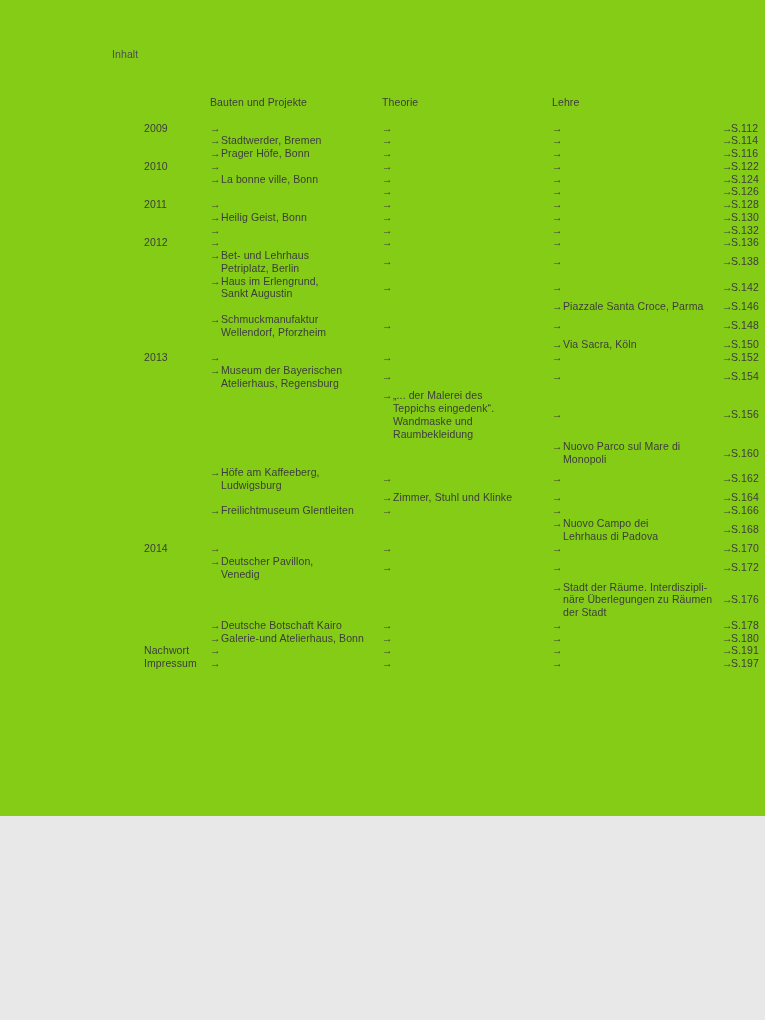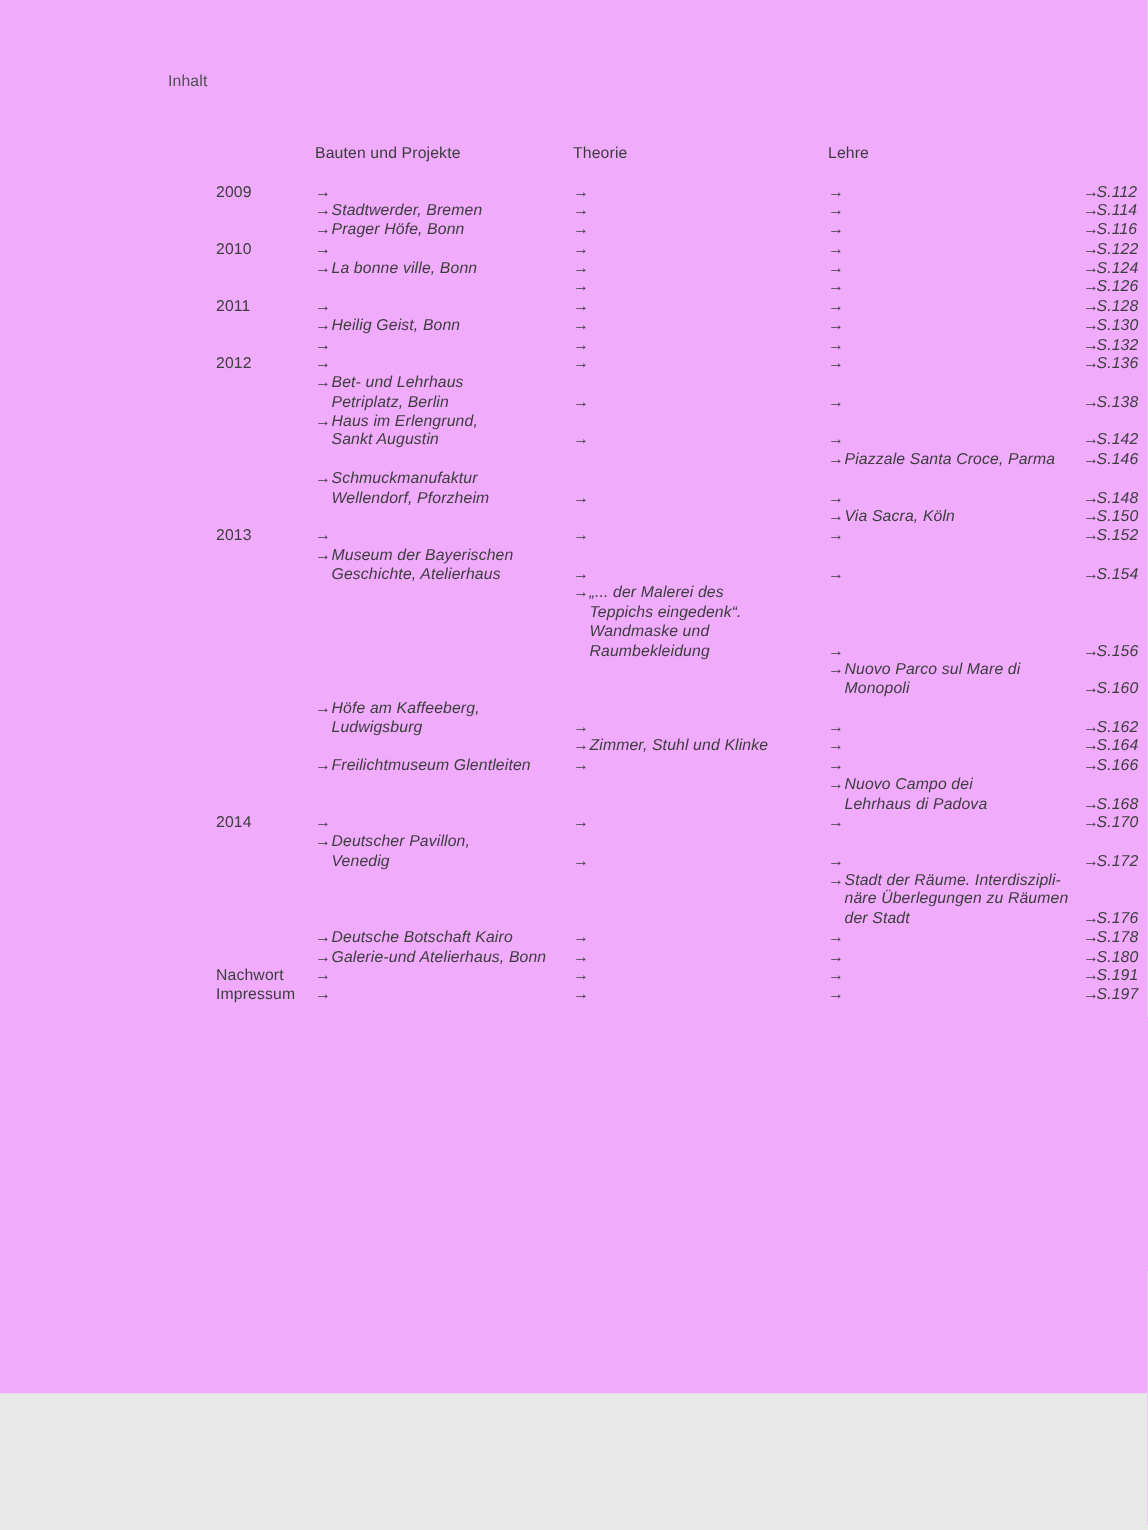--- a/index.html
+++ b/index.html
@@ -3,22 +3,22 @@
 <meta charset="utf-8">
 <style>
   html, body {
     margin: 0;
     padding: 0;
     background: #e8e8e8;
   }
   .sheet {
     position: relative;
     width: 765px;
-    height: 929px;
-    background: #f0abfc;
+    height: 816px;
+    background: #84cc16;
     font-family: "Liberation Sans", sans-serif;
     font-size: 10.5px;
     line-height: 12.75px;
     color: #3d3d3d;
     letter-spacing: 0.1px;
     overflow: hidden;
   }
   .doc-title {
     position: absolute;
     left: 112px;
@@ -26,40 +26,39 @@
     color: #4f4f4f;
   }
   .toc {
     position: absolute;
     left: 112px;
     top: 96px;
     width: 618px;
   }
   .row {
     display: flex;
-    align-items: flex-end;
+    align-items: center;
   }
   .cell { flex: 0 0 auto; min-height: 12.75px; }
   .year    { width: 66px; margin-left: 32px; }
   .bauten  { width: 172px; display: flex; align-items: flex-start; }
   .theorie { width: 170px; display: flex; align-items: flex-start; }
   .lehre   { width: 170px; display: flex; align-items: flex-start; }
   .pagecol { display: flex; align-items: flex-start; }
   .arrow {
     flex: 0 0 11px;
     width: 11px;
     display: inline-block;
   }
   .pagecol .arrow {
     flex: 0 0 9px;
     width: 9px;
   }
   .txt {
     white-space: pre-line;
-    font-style: italic;
   }
   .spacer { height: 12.75px; }
   .header-row .cell { color: #3d3d3d; }
 </style>
 </head>
 <body>
 
 <div class="sheet">
   <div class="doc-title">Inhalt</div>
 
@@ -345,21 +344,21 @@
             <span class="arrow">→</span>
             <span class="txt">S.152</span>
           </div>
   </div>
 
   <div class="row">
     <div class="cell year"></div>
     <div class="cell bauten">
             <span class="arrow">→</span>
             <span class="txt">Museum der Bayerischen
-Geschichte, Atelierhaus</span>
+Atelierhaus, Regensburg</span>
           </div>
     <div class="cell theorie">
             <span class="arrow">→</span>
           </div>
     <div class="cell lehre">
             <span class="arrow">→</span>
           </div>
     <div class="cell pagecol">
             <span class="arrow">→</span>
             <span class="txt">S.154</span>

